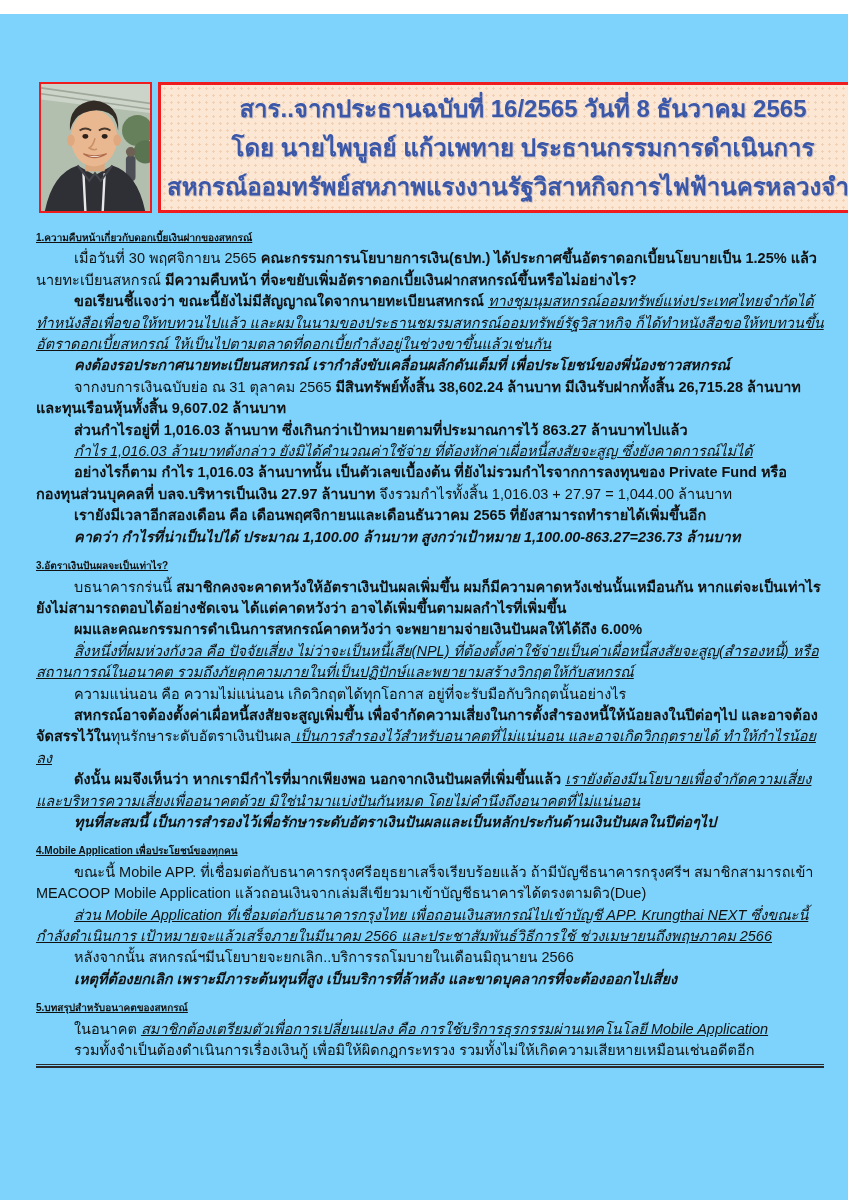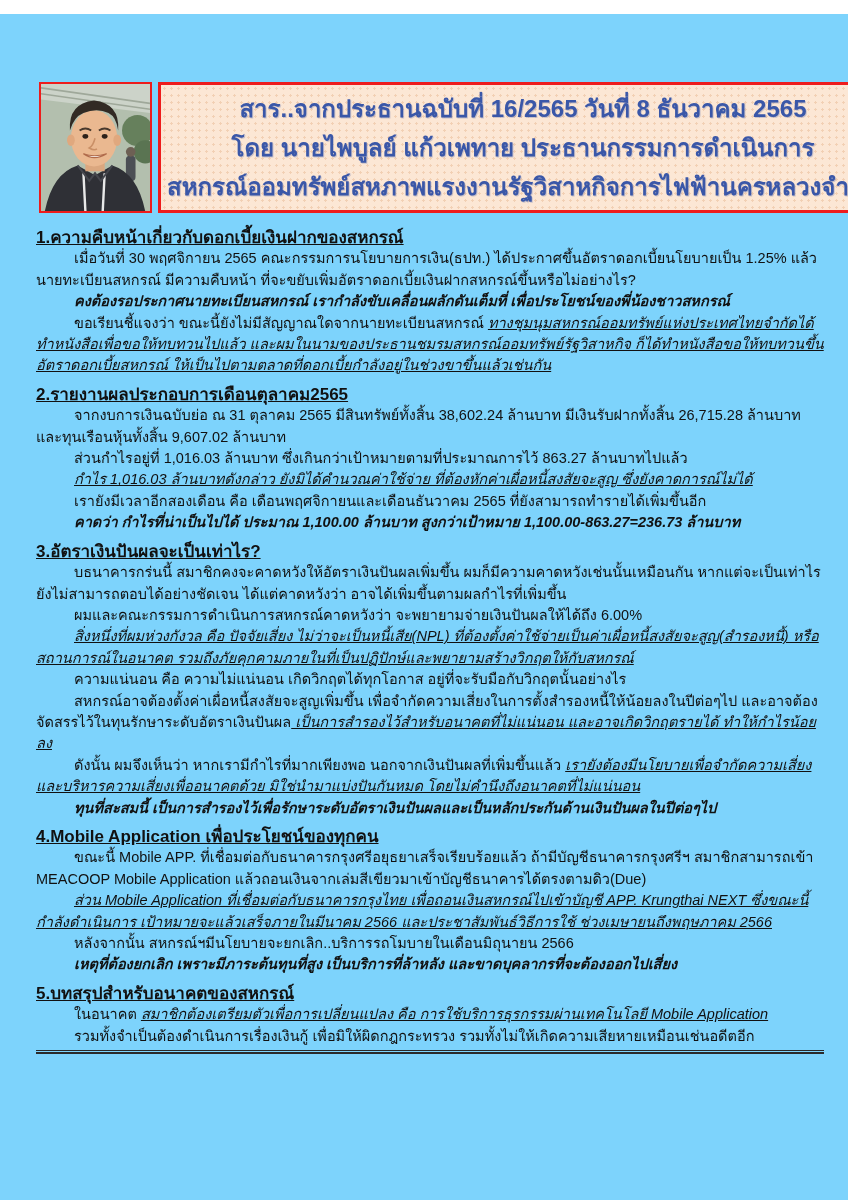--- a/index.html
+++ b/index.html
@@ -47,28 +47,28 @@
     white-space:nowrap;
     text-shadow:1px 1px 0 rgba(58,87,168,0.25);
   }
   
   .body {
     margin:0 24px;
     font-size:14.5px;
     line-height:21.4px;
   }
   .body h2 {
-    font-size:17px;
+    font-size:10px;
     font-weight:bold;
     text-decoration:underline;
     margin-top:7px;
   }
   .body section:first-child h2 { margin-top:0; }
   .body p { text-indent:38px; }
-  .run.normal { font-style:normal; font-weight:normal; }
+  .run.normal { font-style:normal; font-weight:bold; }
   .run.bold { font-weight:normal; }
   .run.bold-italic { font-weight:bold; font-style:italic; }
   .run.italic-underline { font-style:italic; text-decoration:underline; }
   
   .divider {
     margin:3px 24px 0 24px;
     height:4px;
     border-top:1px solid #2a2a2a;
     border-bottom:2px solid #2a2a2a;
   }
@@ -115,28 +115,28 @@
       <div class="title-line">สาร..จากประธานฉบับที่ 16/2565 วันที่ 8 ธันวาคม 2565</div>
       <div class="title-line">โดย นายไพบูลย์  แก้วเพทาย ประธานกรรมการดำเนินการ</div>
       <div class="title-line">สหกรณ์ออมทรัพย์สหภาพแรงงานรัฐวิสาหกิจการไฟฟ้านครหลวงจำกัด</div>
     </div>
   </div>
 
   <main class="body">
       <section>
         <h2>1.ความคืบหน้าเกี่ยวกับดอกเบี้ยเงินฝากของสหกรณ์</h2>
         <p><span class="run bold">เมื่อวันที่ 30 พฤศจิกายน 2565</span><span class="run normal"> คณะกรรมการนโยบายการเงิน(ธปท.) ได้ประกาศขึ้นอัตราดอกเบี้ยนโยบายเป็น 1.25% แล้ว </span><span class="run bold">นายทะเบียนสหกรณ์</span><span class="run normal"> มีความคืบหน้า ที่จะขยับเพิ่มอัตราดอกเบี้ยเงินฝากสหกรณ์ขึ้นหรือไม่อย่างไร?</span></p>
+        <p><span class="run normal">ขอเรียนชี้แจงว่า ขณะนี้ยังไม่มีสัญญาณใดจากนายทะเบียนสหกรณ์ </span><span class="run italic-underline">ทางชุมนุมสหกรณ์ออมทรัพย์แห่งประเทศไทยจำกัดได้ทำหนังสือเพื่อขอให้ทบทวนไปแล้ว และผมในนามของประธานชมรมสหกรณ์ออมทรัพย์รัฐวิสาหกิจ ก็ได้ทำหนังสือขอให้ทบทวนขึ้นอัตราดอกเบี้ยสหกรณ์ ให้เป็นไปตามตลาดที่ดอกเบี้ยกำลังอยู่ในช่วงขาขึ้นแล้วเช่นกัน</span></p>
         <p><span class="run bold-italic">คงต้องรอประกาศนายทะเบียนสหกรณ์ เรากำลังขับเคลื่อนผลักดันเต็มที่ เพื่อประโยชน์ของพี่น้องชาวสหกรณ์</span></p>
-        <p><span class="run normal">ขอเรียนชี้แจงว่า ขณะนี้ยังไม่มีสัญญาณใดจากนายทะเบียนสหกรณ์ </span><span class="run italic-underline">ทางชุมนุมสหกรณ์ออมทรัพย์แห่งประเทศไทยจำกัดได้ทำหนังสือเพื่อขอให้ทบทวนไปแล้ว และผมในนามของประธานชมรมสหกรณ์ออมทรัพย์รัฐวิสาหกิจ ก็ได้ทำหนังสือขอให้ทบทวนขึ้นอัตราดอกเบี้ยสหกรณ์ ให้เป็นไปตามตลาดที่ดอกเบี้ยกำลังอยู่ในช่วงขาขึ้นแล้วเช่นกัน</span></p>
       </section>
       <section>
-        <h2>2.รายงานผลประกอบการเดือนตุลาคม2565</h2>
         <p><span class="run bold">จากงบการเงินฉบับย่อ ณ 31 ตุลาคม 2565</span><span class="run normal"> มีสินทรัพย์ทั้งสิ้น 38,602.24 ล้านบาท  มีเงินรับฝากทั้งสิ้น 26,715.28 ล้านบาท และทุนเรือนหุ้นทั้งสิ้น 9,607.02 ล้านบาท</span></p>
         <p><span class="run normal">ส่วนกำไรอยู่ที่ 1,016.03 ล้านบาท ซึ่งเกินกว่าเป้าหมายตามที่ประมาณการไว้ 863.27 ล้านบาทไปแล้ว</span></p>
         <p><span class="run italic-underline">กำไร 1,016.03 ล้านบาทดังกล่าว ยังมิได้คำนวณค่าใช้จ่าย ที่ต้องหักค่าเผื่อหนี้สงสัยจะสูญ ซึ่งยังคาดการณ์ไม่ได้</span></p>
+        <p><span class="run normal">อย่างไรก็ตาม กำไร 1,016.03 ล้านบาทนั้น เป็นตัวเลขเบื้องต้น ที่ยังไม่รวมกำไรจากการลงทุนของ Private Fund หรือ กองทุนส่วนบุคคลที่ บลจ.บริหารเป็นเงิน 27.97 ล้านบาท </span><span class="run bold">จึงรวมกำไรทั้งสิ้น 1,016.03 + 27.97 = 1,044.00 ล้านบาท</span></p>
         <p><span class="run normal">เรายังมีเวลาอีกสองเดือน คือ เดือนพฤศจิกายนและเดือนธันวาคม 2565 ที่ยังสามารถทำรายได้เพิ่มขึ้นอีก</span></p>
         <p><span class="run bold-italic">คาดว่า กำไรที่น่าเป็นไปได้ ประมาณ 1,100.00 ล้านบาท สูงกว่าเป้าหมาย 1,100.00-863.27=236.73 ล้านบาท</span></p>
       </section>
       <section>
         <h2>3.อัตราเงินปันผลจะเป็นเท่าไร?</h2>
         <p><span class="run bold">บธนาคารกร่นนี้</span><span class="run normal">  สมาชิกคงจะคาดหวังให้อัตราเงินปันผลเพิ่มขึ้น ผมก็มีความคาดหวังเช่นนั้นเหมือนกัน หากแต่จะเป็นเท่าไรยังไม่สามารถตอบได้อย่างชัดเจน ได้แต่คาดหวังว่า อาจได้เพิ่มขึ้นตามผลกำไรที่เพิ่มขึ้น</span></p>
         <p><span class="run normal">ผมและคณะกรรมการดำเนินการสหกรณ์คาดหวังว่า จะพยายามจ่ายเงินปันผลให้ได้ถึง 6.00%</span></p>
         <p><span class="run italic-underline">สิ่งหนึ่งที่ผมห่วงกังวล คือ ปัจจัยเสี่ยง ไม่ว่าจะเป็นหนี้เสีย(NPL) ที่ต้องตั้งค่าใช้จ่ายเป็นค่าเผื่อหนี้สงสัยจะสูญ(สำรองหนี้) หรือสถานการณ์ในอนาคต รวมถึงภัยคุกคามภายในที่เป็นปฏิปักษ์และพยายามสร้างวิกฤตให้กับสหกรณ์</span></p>
         <p><span class="run bold">ความแน่นอน คือ ความไม่แน่นอน เกิดวิกฤตได้ทุกโอกาส อยู่ที่จะรับมือกับวิกฤตนั้นอย่างไร</span></p>
         <p><span class="run normal">สหกรณ์อาจต้องตั้งค่าเผื่อหนี้สงสัยจะสูญเพิ่มขึ้น เพื่อจำกัดความเสี่ยงในการตั้งสำรองหนี้ให้น้อยลงในปีต่อๆไป และอาจต้องจัดสรรไว้ใน</span><span class="run bold">ทุนรักษาระดับอัตราเงินปันผล</span><span class="run italic-underline"> เป็นการสำรองไว้สำหรับอนาคตที่ไม่แน่นอน และอาจเกิดวิกฤตรายได้ ทำให้กำไรน้อยลง</span></p>

